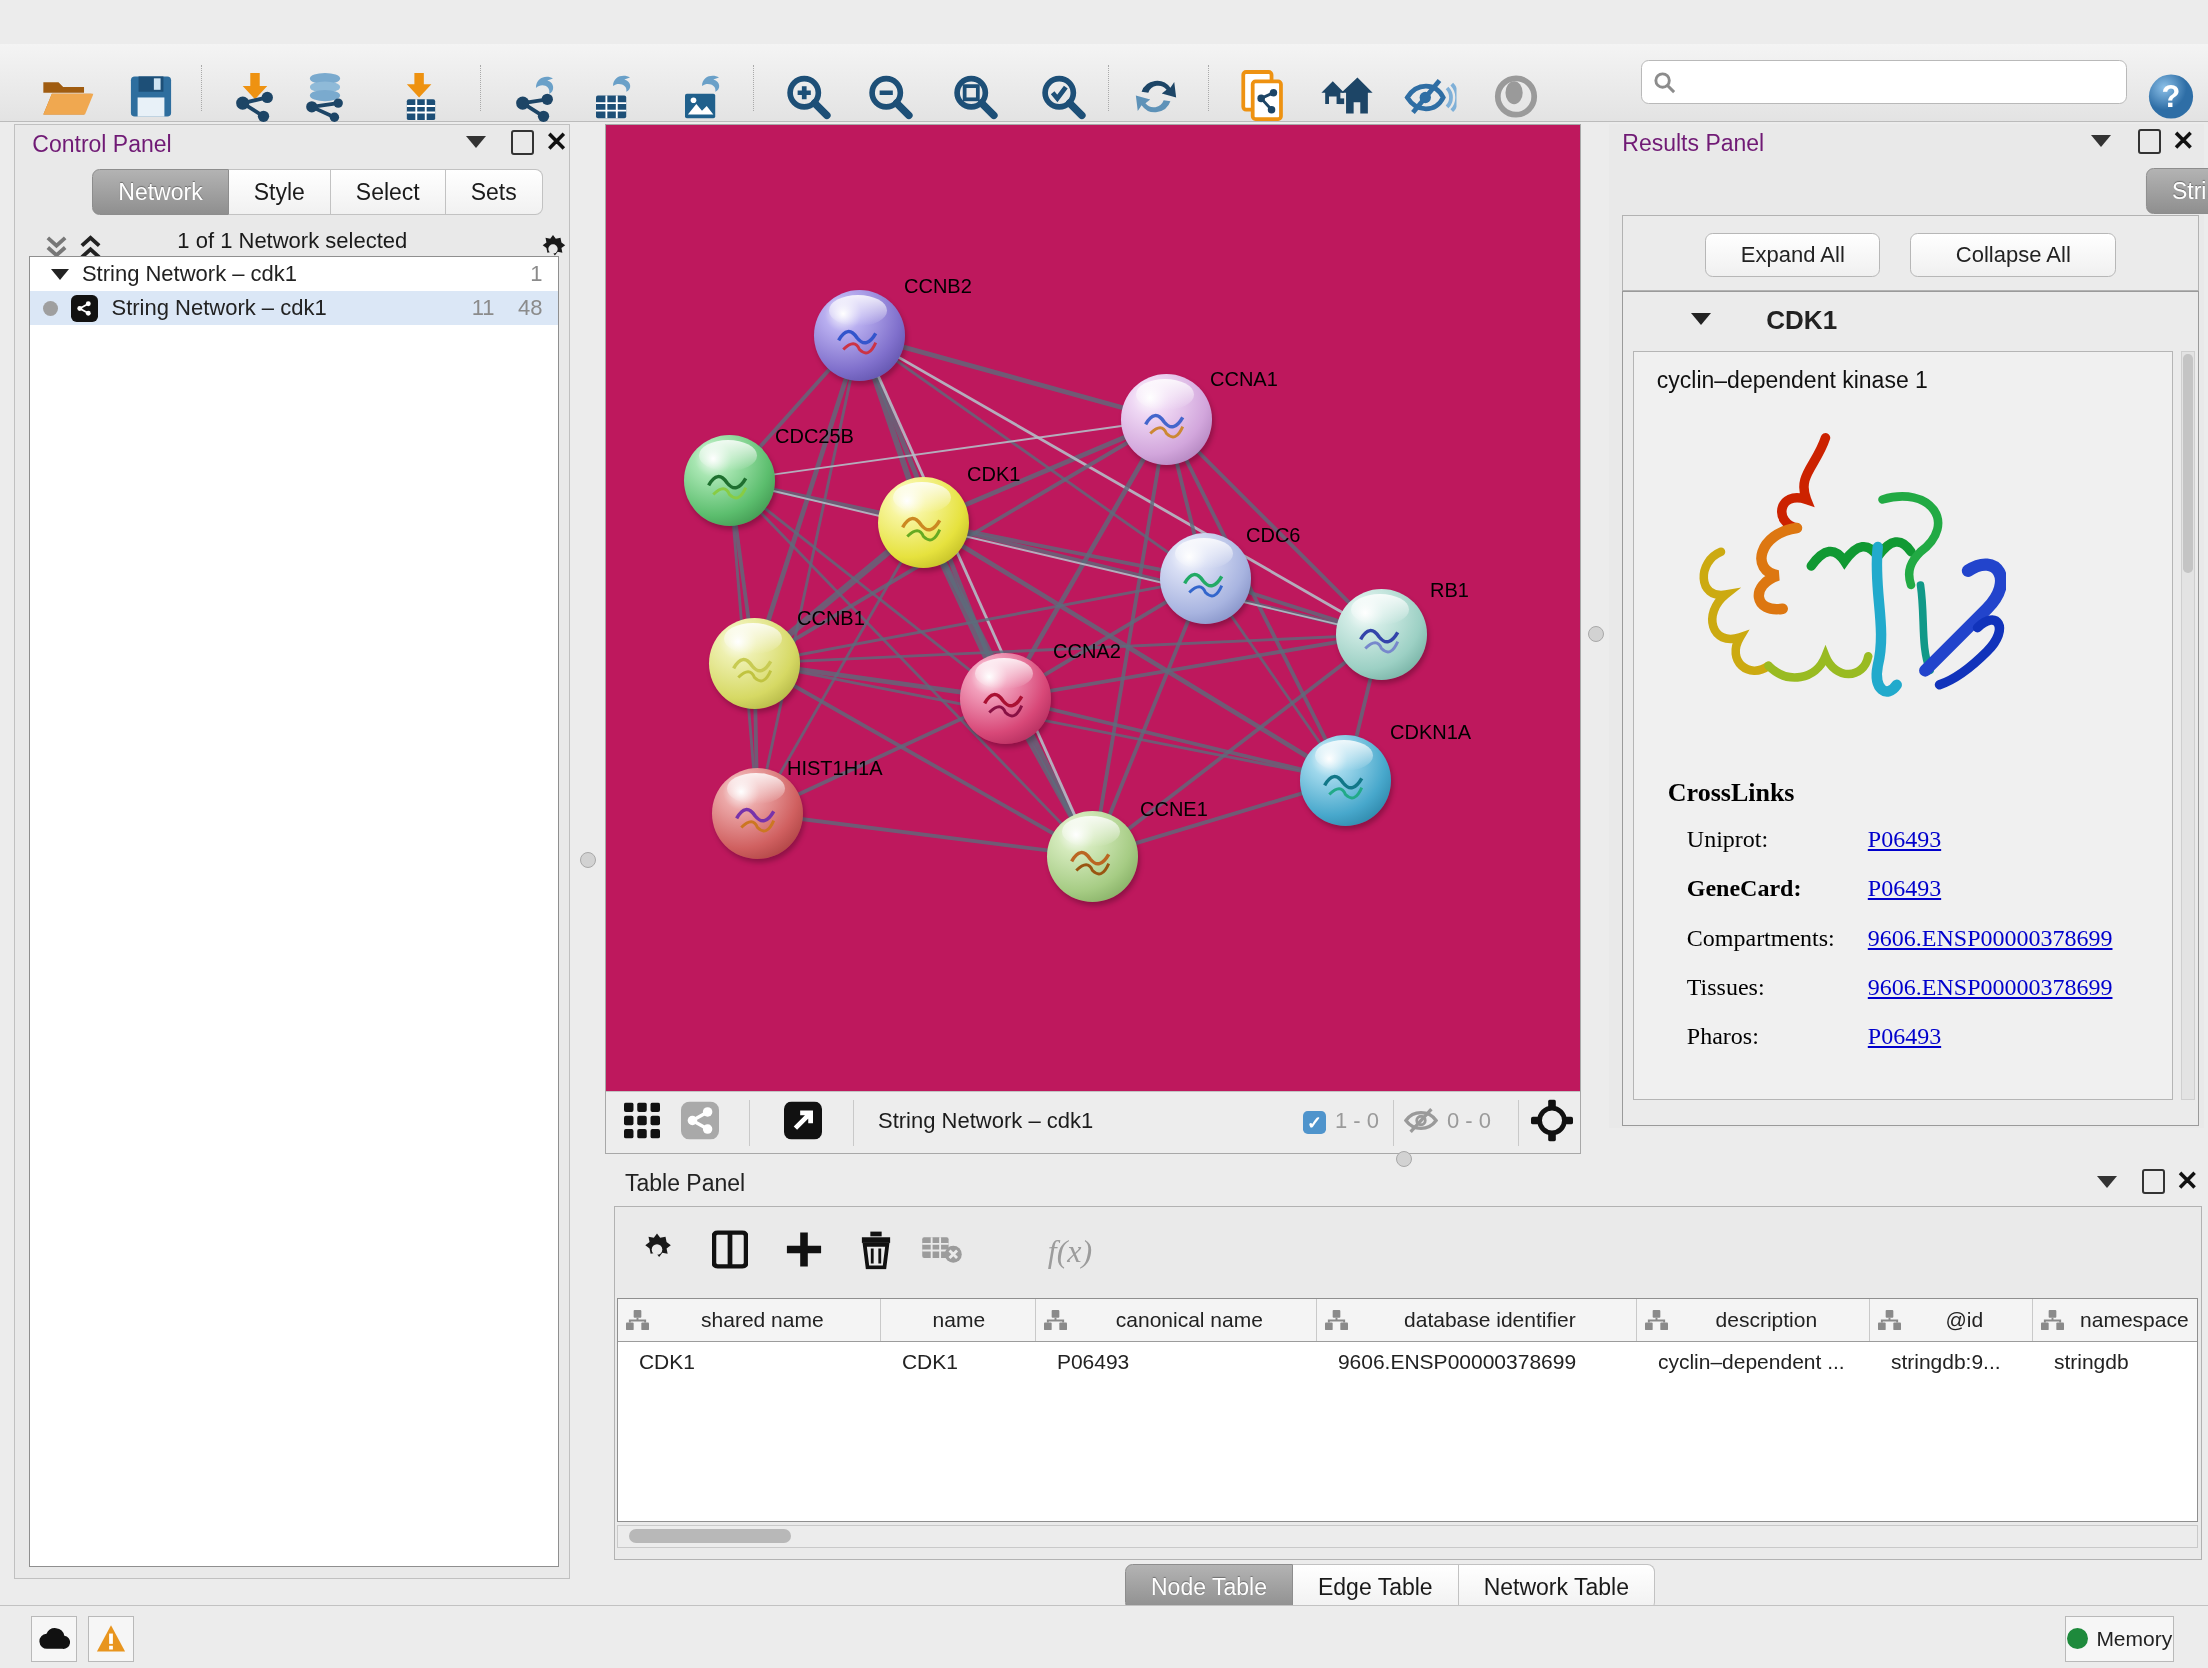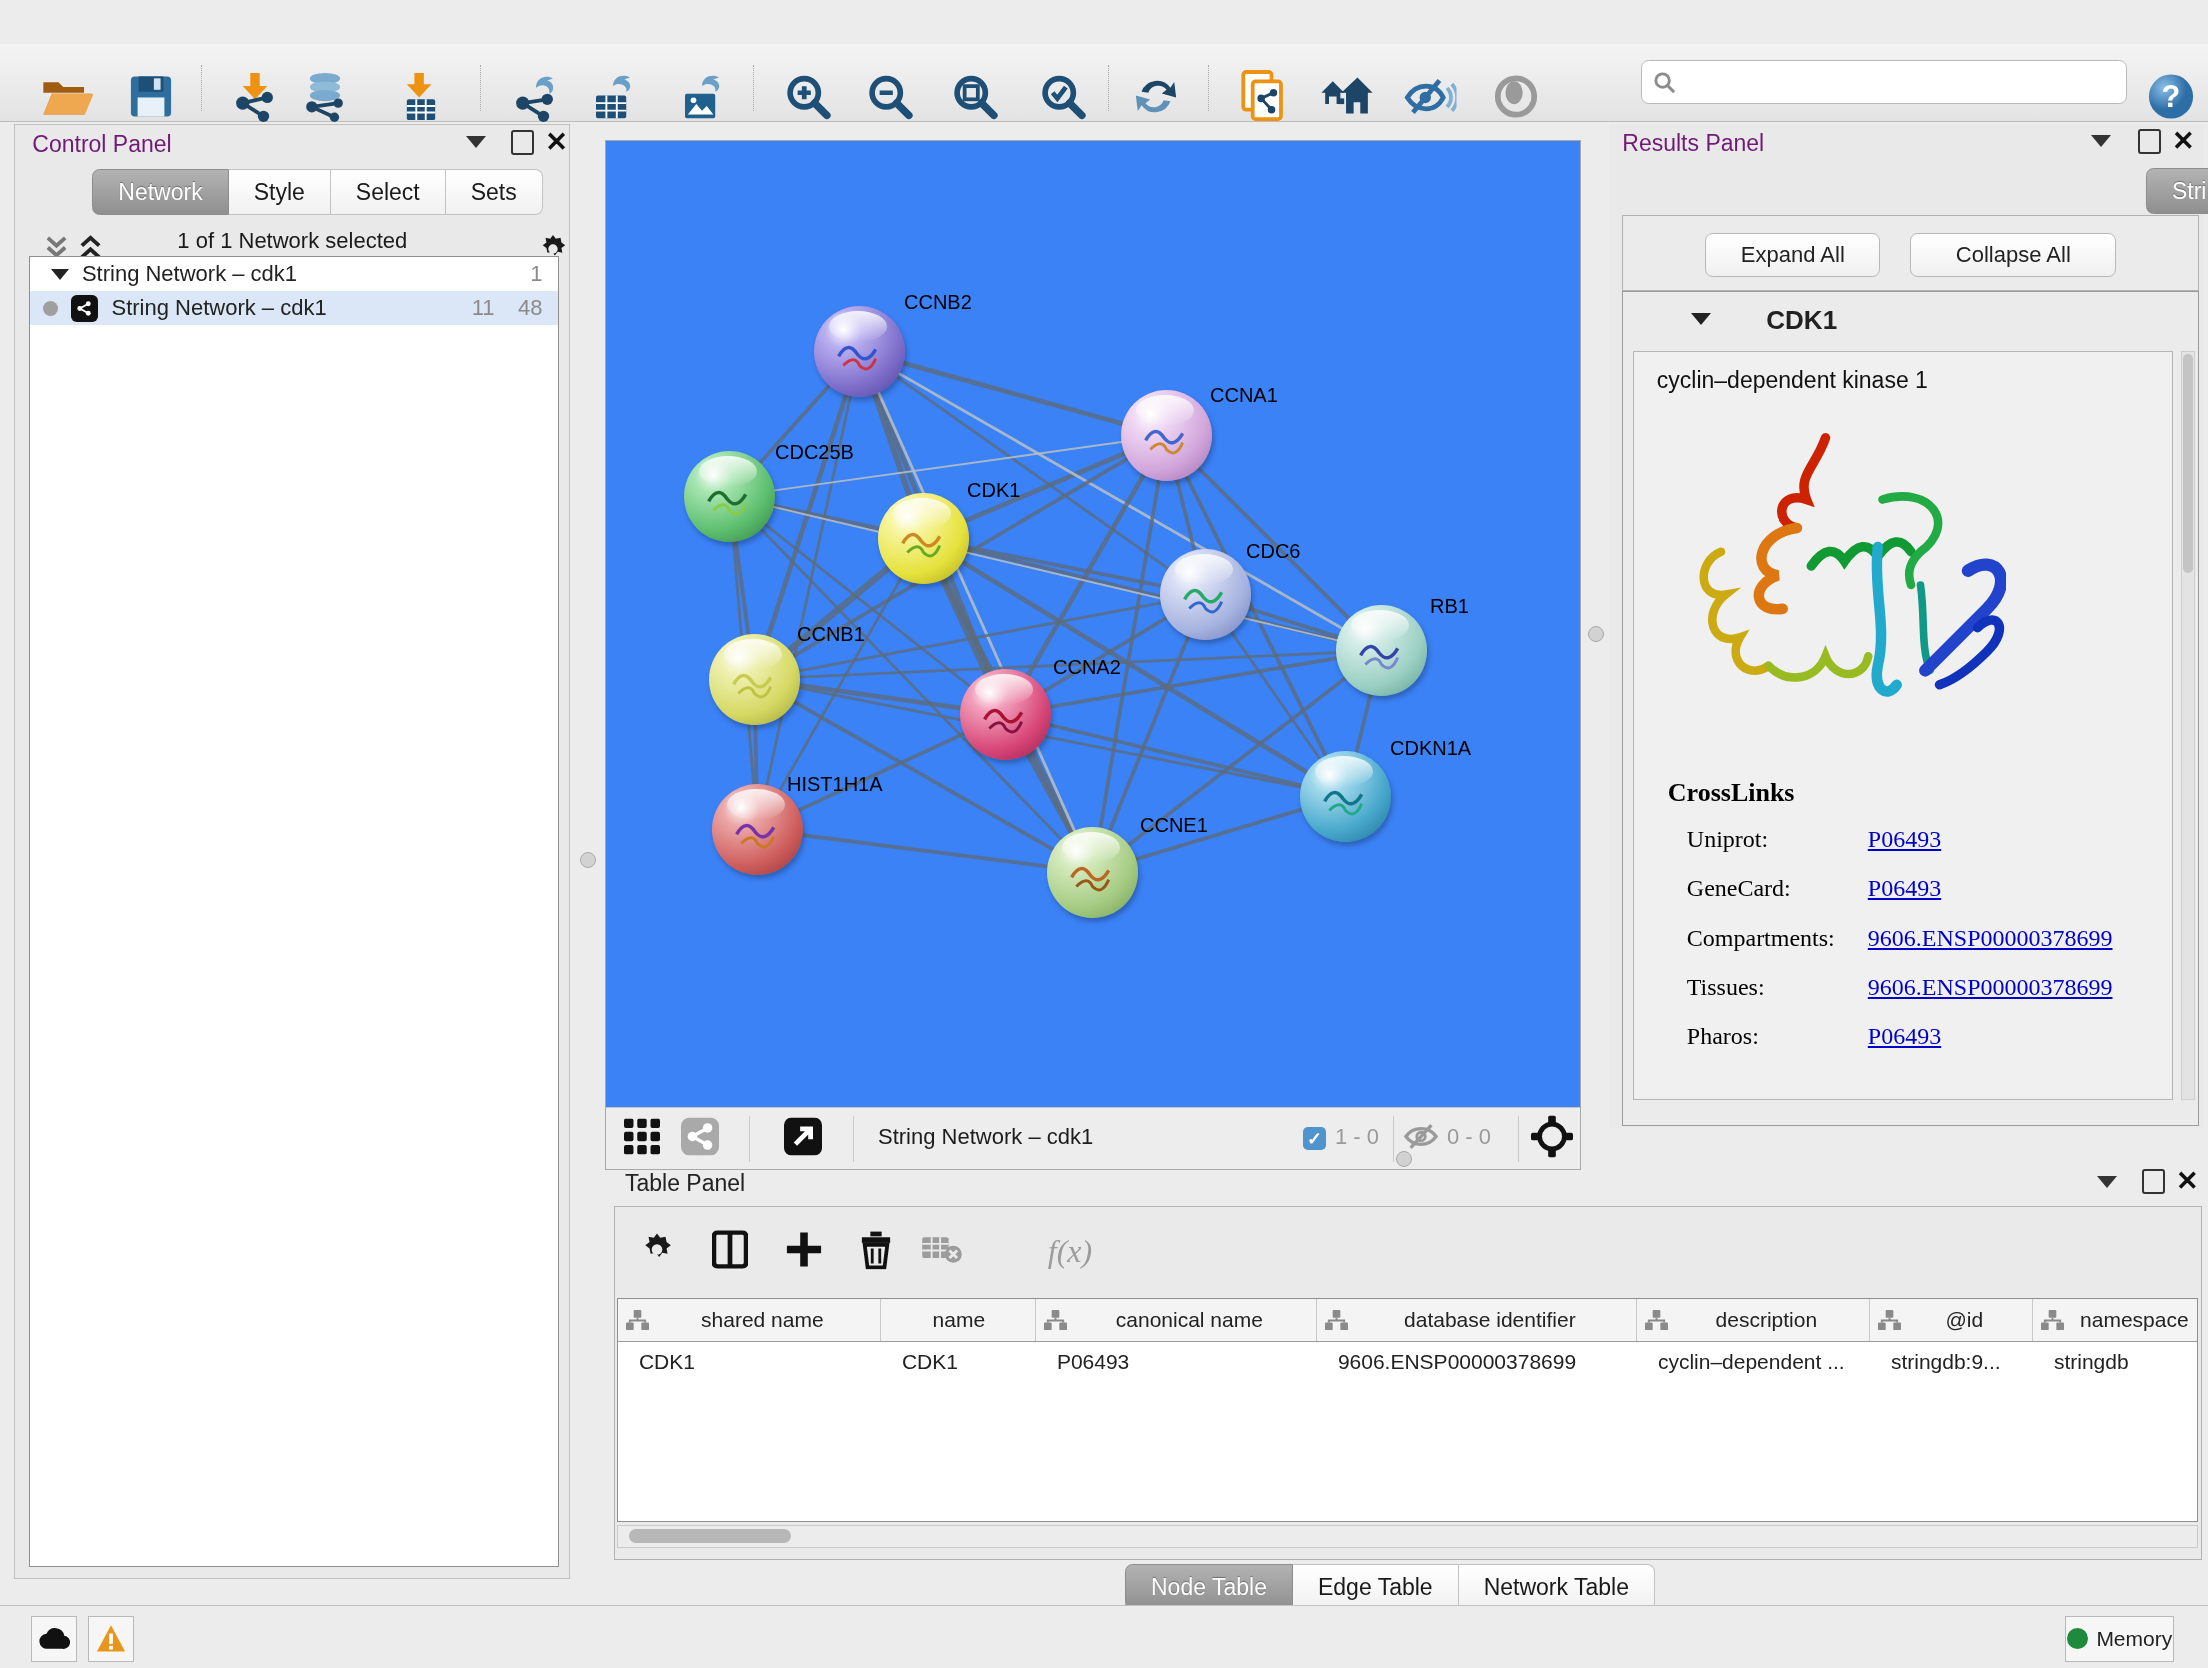--- a/index.html
+++ b/index.html
@@ -47,22 +47,22 @@
     border:1.9px solid #8f8f8f;box-sizing:border-box;}
   .trow{position:relative;height:34px;font-size:22px;display:flex;align-items:center;}
   .trow.sel{background:#dbe7f6;}
   .tcaret{width:0;height:0;border-left:9.5px solid transparent;border-right:9.5px solid transparent;
     border-top:11.4px solid #222;margin:0 13.3px 0 21px;}
   .tdot{width:15px;height:15px;border-radius:50%;background:#9f9f9f;margin:0 13.3px 0 13.3px;}
   .stricon{width:27px;height:27px;border-radius:5.7px;background:#111;display:flex;
     align-items:center;justify-content:center;margin-right:13.3px;}
   .tnum{position:absolute;color:#8b8b8b;}
   
-  .npanel{position:absolute;left:605px;top:140px;width:976px;height:1030px;
-    background:#3b82f6;border:1px solid #a8a8a8;box-sizing:border-box;}
+  .npanel{position:absolute;left:605px;top:124px;width:976px;height:1030px;
+    background:#be185d;border:1px solid #a8a8a8;box-sizing:border-box;}
   .ncanvas{position:absolute;left:0;top:0;width:974px;height:967px;overflow:hidden;}
   .node{position:absolute;border-radius:50%;box-shadow:1.9px 3.8px 5.7px rgba(0,0,0,.25);}
   .sheen{position:absolute;left:16%;top:6%;width:64%;height:34%;border-radius:50%;
     background:linear-gradient(rgba(255,255,255,.85),rgba(255,255,255,0));}
   .nlabel{position:absolute;font-size:20px;color:#000;white-space:nowrap;}
   .vtoolbar{position:absolute;left:0;bottom:0;width:974px;height:61px;background:#ededed;
     border-top:1px solid #c3c3c3;}
   .vtb-sep{position:absolute;top:7.6px;height:46px;border-left:1px solid #c9c9c9;}
   .vtb-txt{position:absolute;top:16px;font-size:22px;color:#1c1c1c;}
   .vtb-num{position:absolute;top:16px;font-size:22px;color:#9a9a9a;}
@@ -546,21 +546,21 @@
           <path d="M210 95 C260 80 290 120 250 150 C240 160 235 170 240 185" stroke="#22aa44" stroke-width="9"></path>
           <path d="M205 145 C200 190 215 230 205 270 C200 295 215 305 225 290" stroke="#22aacc" stroke-width="11"></path>
           <path d="M250 185 C255 220 250 250 260 275" stroke="#119988" stroke-width="8"></path>
           <path d="M300 170 C330 150 350 180 320 210 C290 240 270 260 255 275" stroke="#2244cc" stroke-width="13"></path>
           <path d="M310 230 C330 210 345 230 320 255 C300 275 285 285 270 290" stroke="#1133bb" stroke-width="10"></path>
         </svg>
         <div class="xl-title" style="top:426px">CrossLinks</div>
         <div id="crosslinks">
             <div class="xl-row" style="top: 474px;">Uniprot:</div>
             <div class="xl-link" style="top: 474px;">P06493</div>
-            <div class="xl-row" style="top: 523px;">GeneCard:</div>
+            <div class="xl-row" style="top: 523px; font-weight: bold;">GeneCard:</div>
             <div class="xl-link" style="top: 523px;">P06493</div>
             <div class="xl-row" style="top: 573px;">Compartments:</div>
             <div class="xl-link" style="top: 573px;">9606.ENSP00000378699</div>
             <div class="xl-row" style="top: 622px;">Tissues:</div>
             <div class="xl-link" style="top: 622px;">9606.ENSP00000378699</div>
             <div class="xl-row" style="top: 671px;">Pharos:</div>
             <div class="xl-link" style="top: 671px;">P06493</div>
           </div>
       </div>
       <div class="rscroll">

